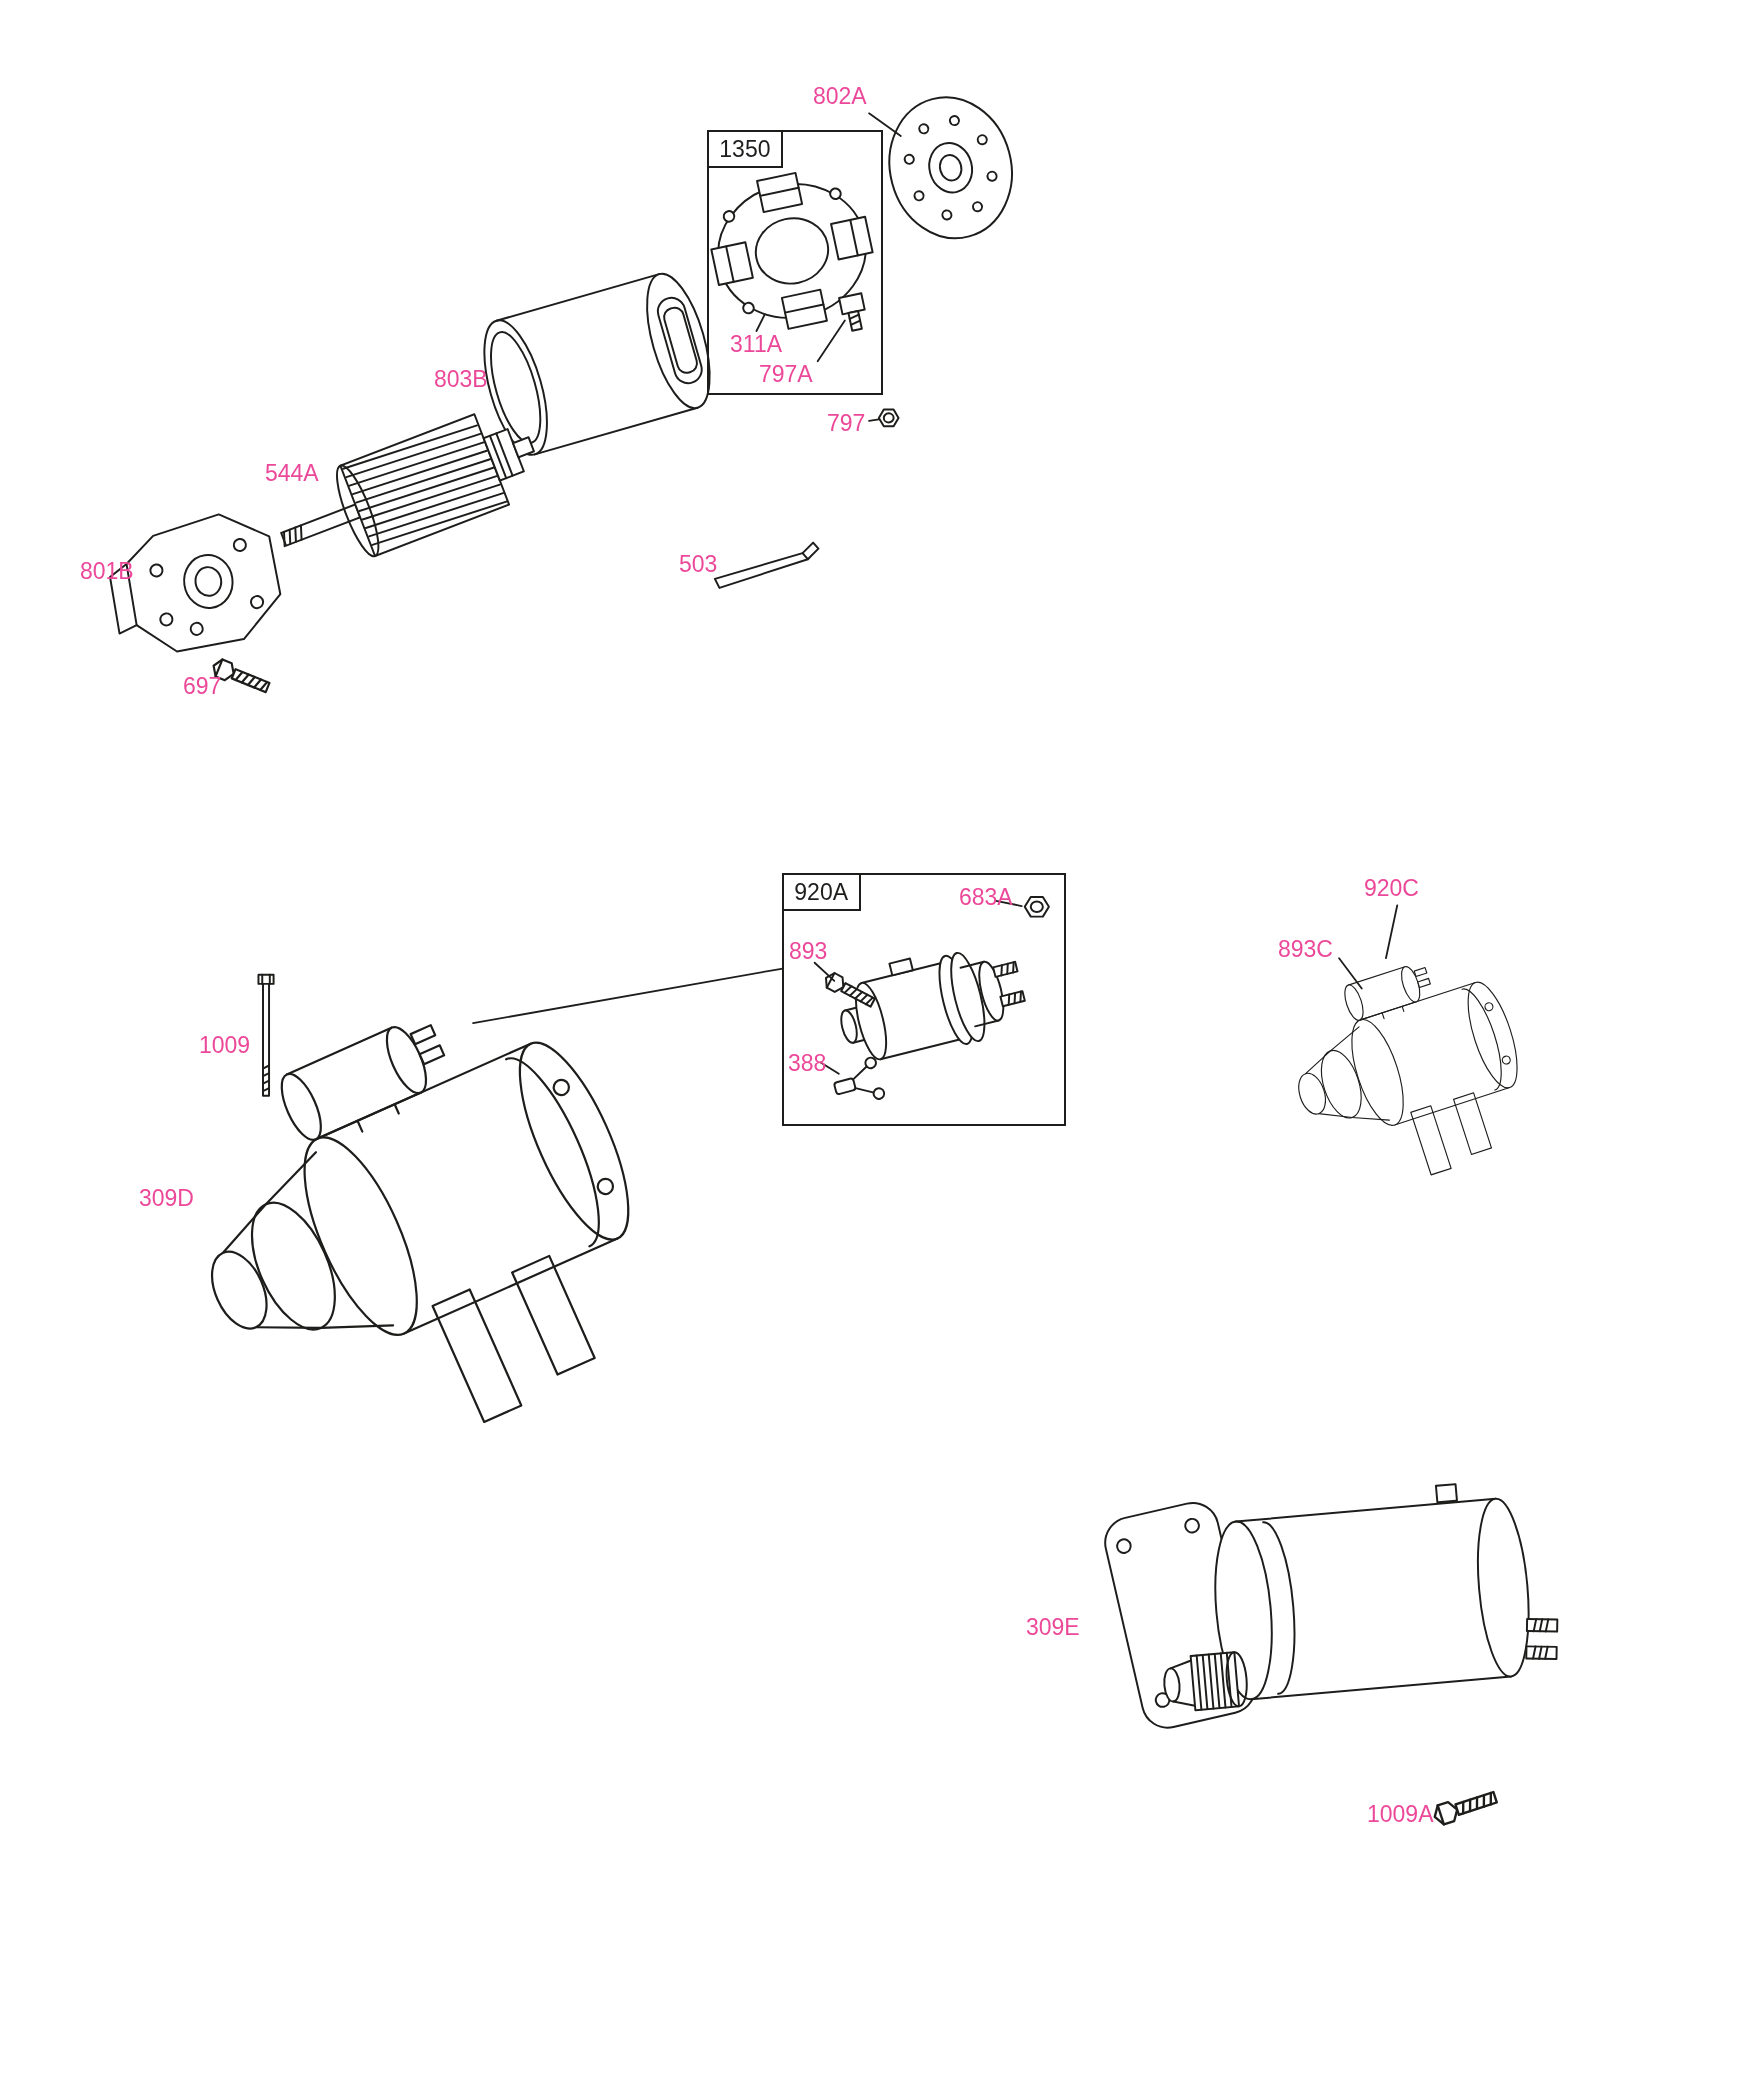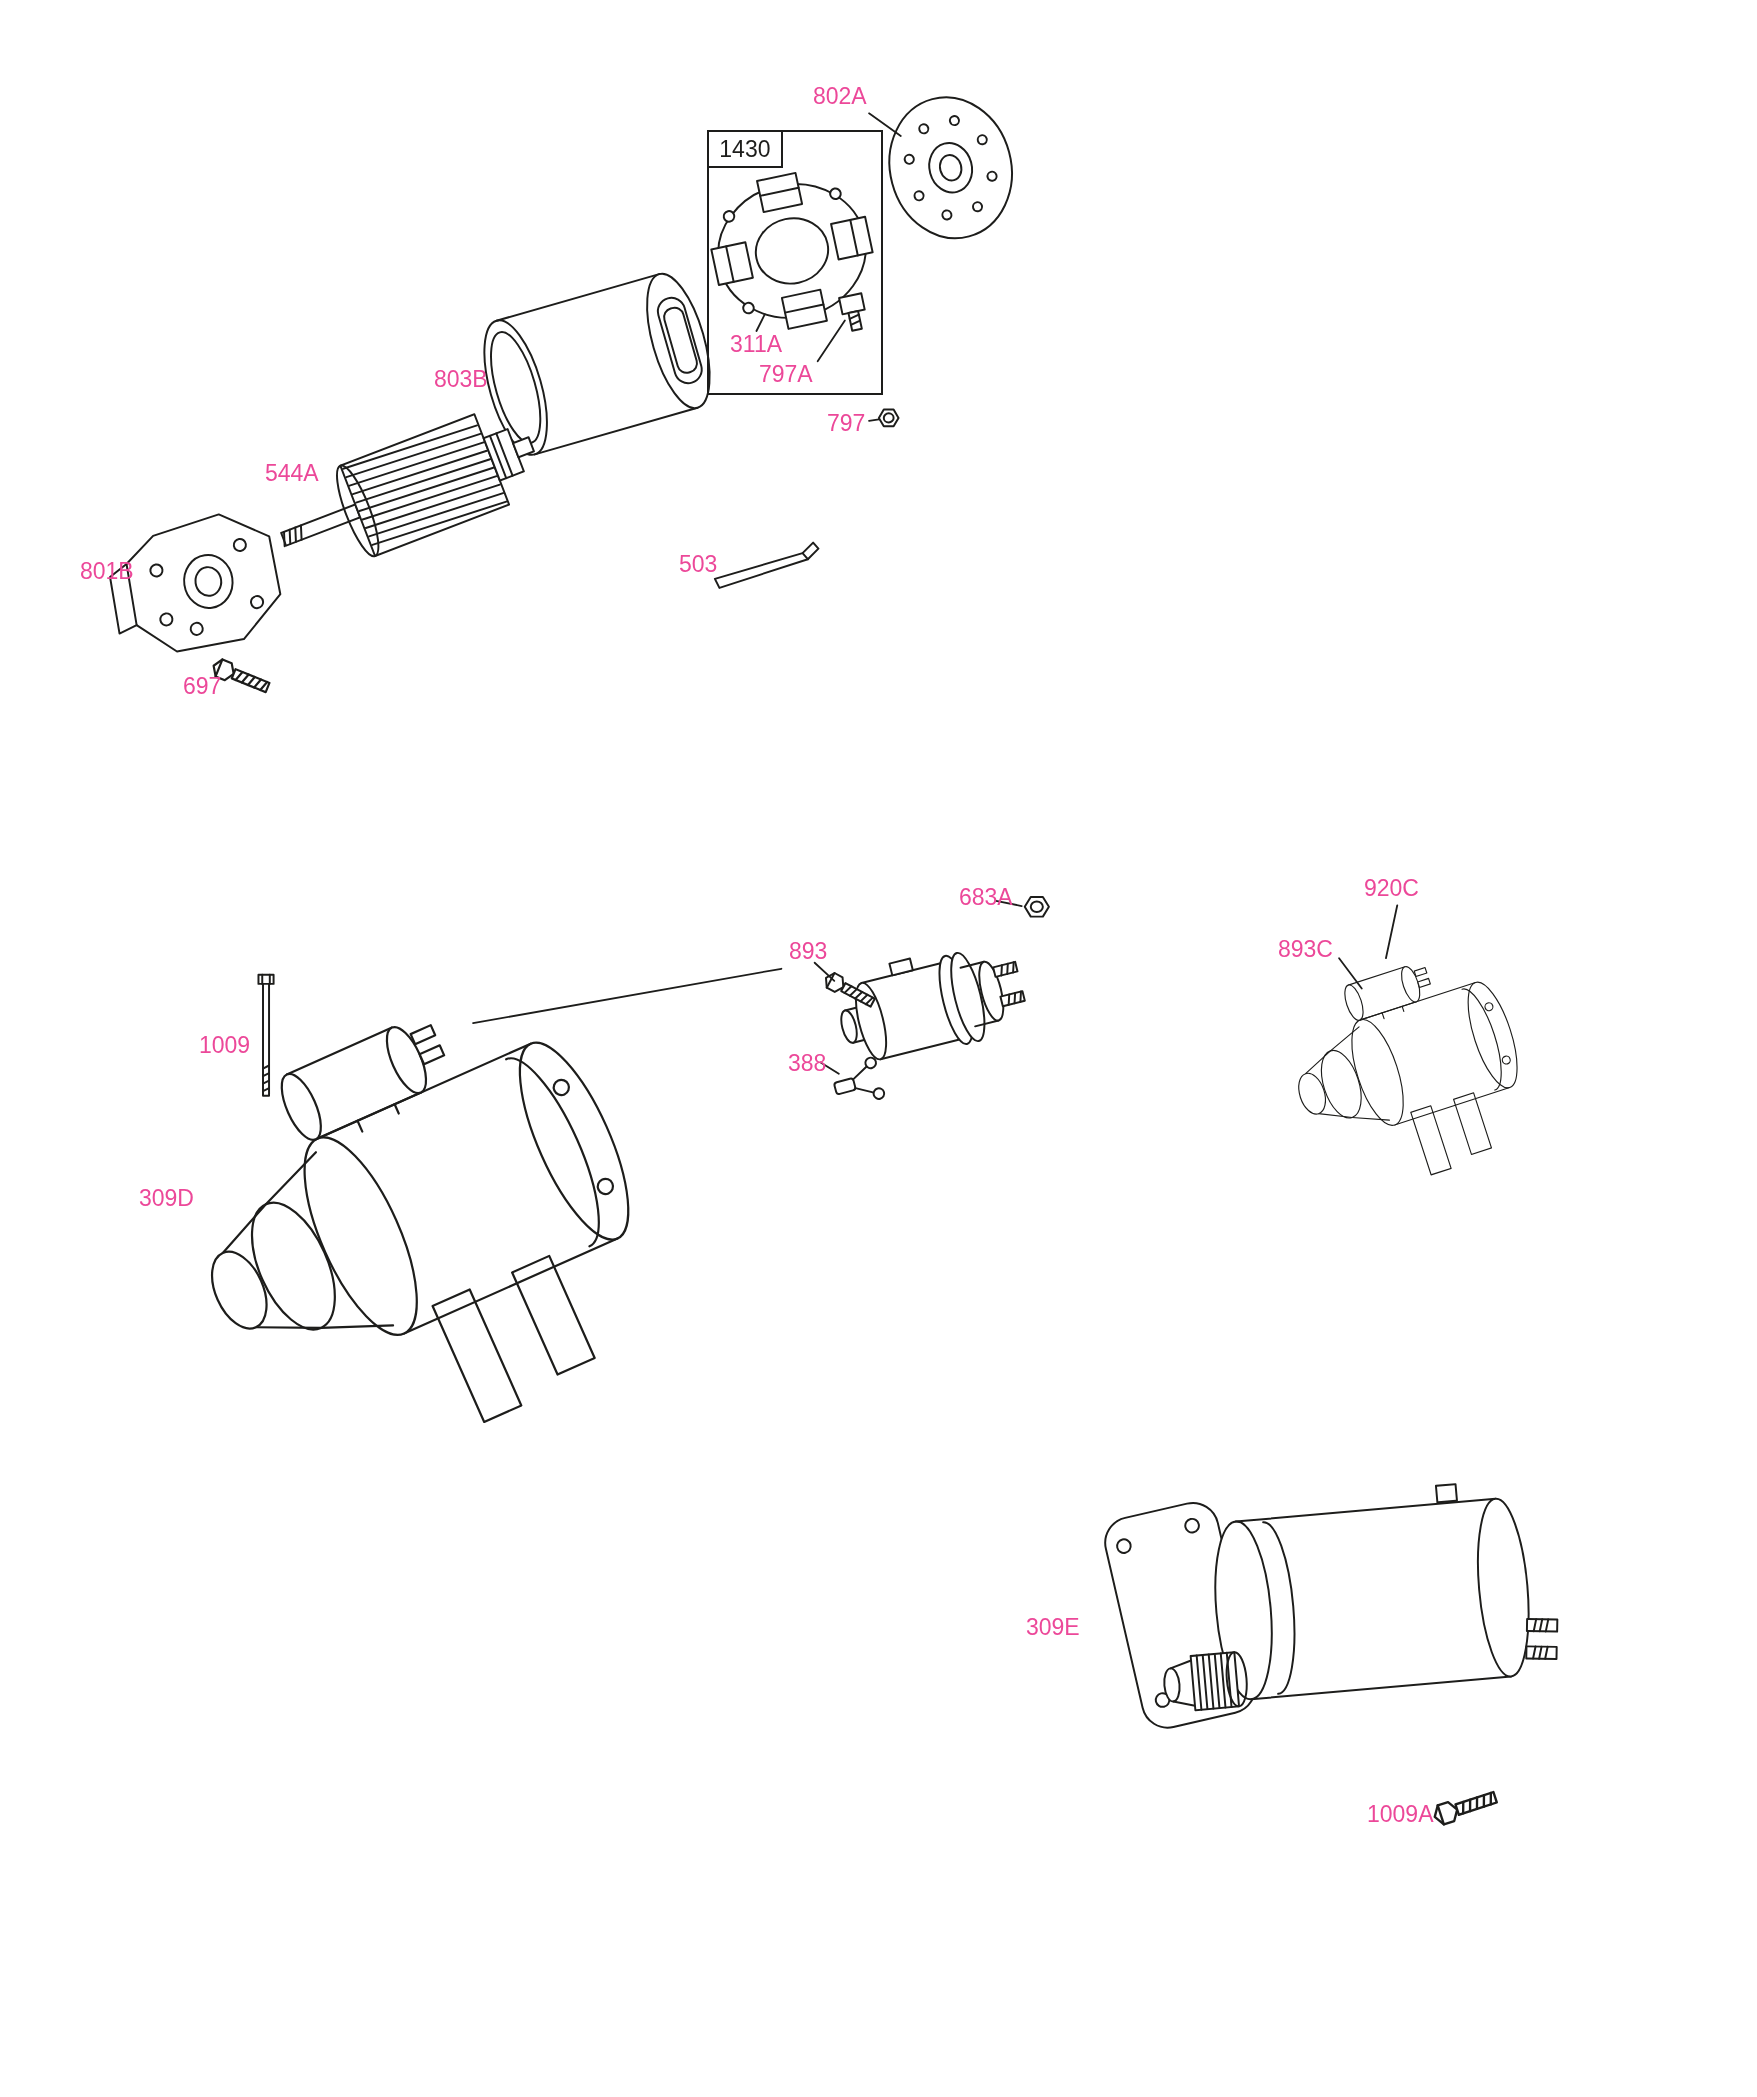--- a/index.html
+++ b/index.html
@@ -271,21 +271,24 @@
         <line x1="1318" y1="1192" x2="1352" y2="1199"></line>
         <line x1="1078" y1="1274" x2="1104" y2="1298"></line>
         <line x1="1086" y1="1406" x2="1110" y2="1421"></line>
         <line x1="1849" y1="1198" x2="1834" y2="1268"></line>
         <line x1="1772" y1="1268" x2="1802" y2="1308"></line>
       </g>
     </g>
   </svg>
 
   <div class="part-box" style="left:707px;top:130px;width:172px;height:261px">
-    <div class="box-tag">1430</div>
+    <div class="box-tag">1350</div>
+  </div>
+  <div class="part-box" style="left:782px;top:873px;width:280px;height:249px">
+    <div class="box-tag">920A</div>
   </div>
 
   <div class="label" style="left:813px;top:83px">802A</div>
   <div class="label" style="left:730px;top:331px">311A</div>
   <div class="label" style="left:759px;top:361px">797A</div>
   <div class="label" style="left:827px;top:410px">797</div>
   <div class="label" style="left:434px;top:366px">803B</div>
   <div class="label" style="left:265px;top:460px">544A</div>
   <div class="label" style="left:80px;top:558px">801B</div>
   <div class="label" style="left:183px;top:673px">697</div>

